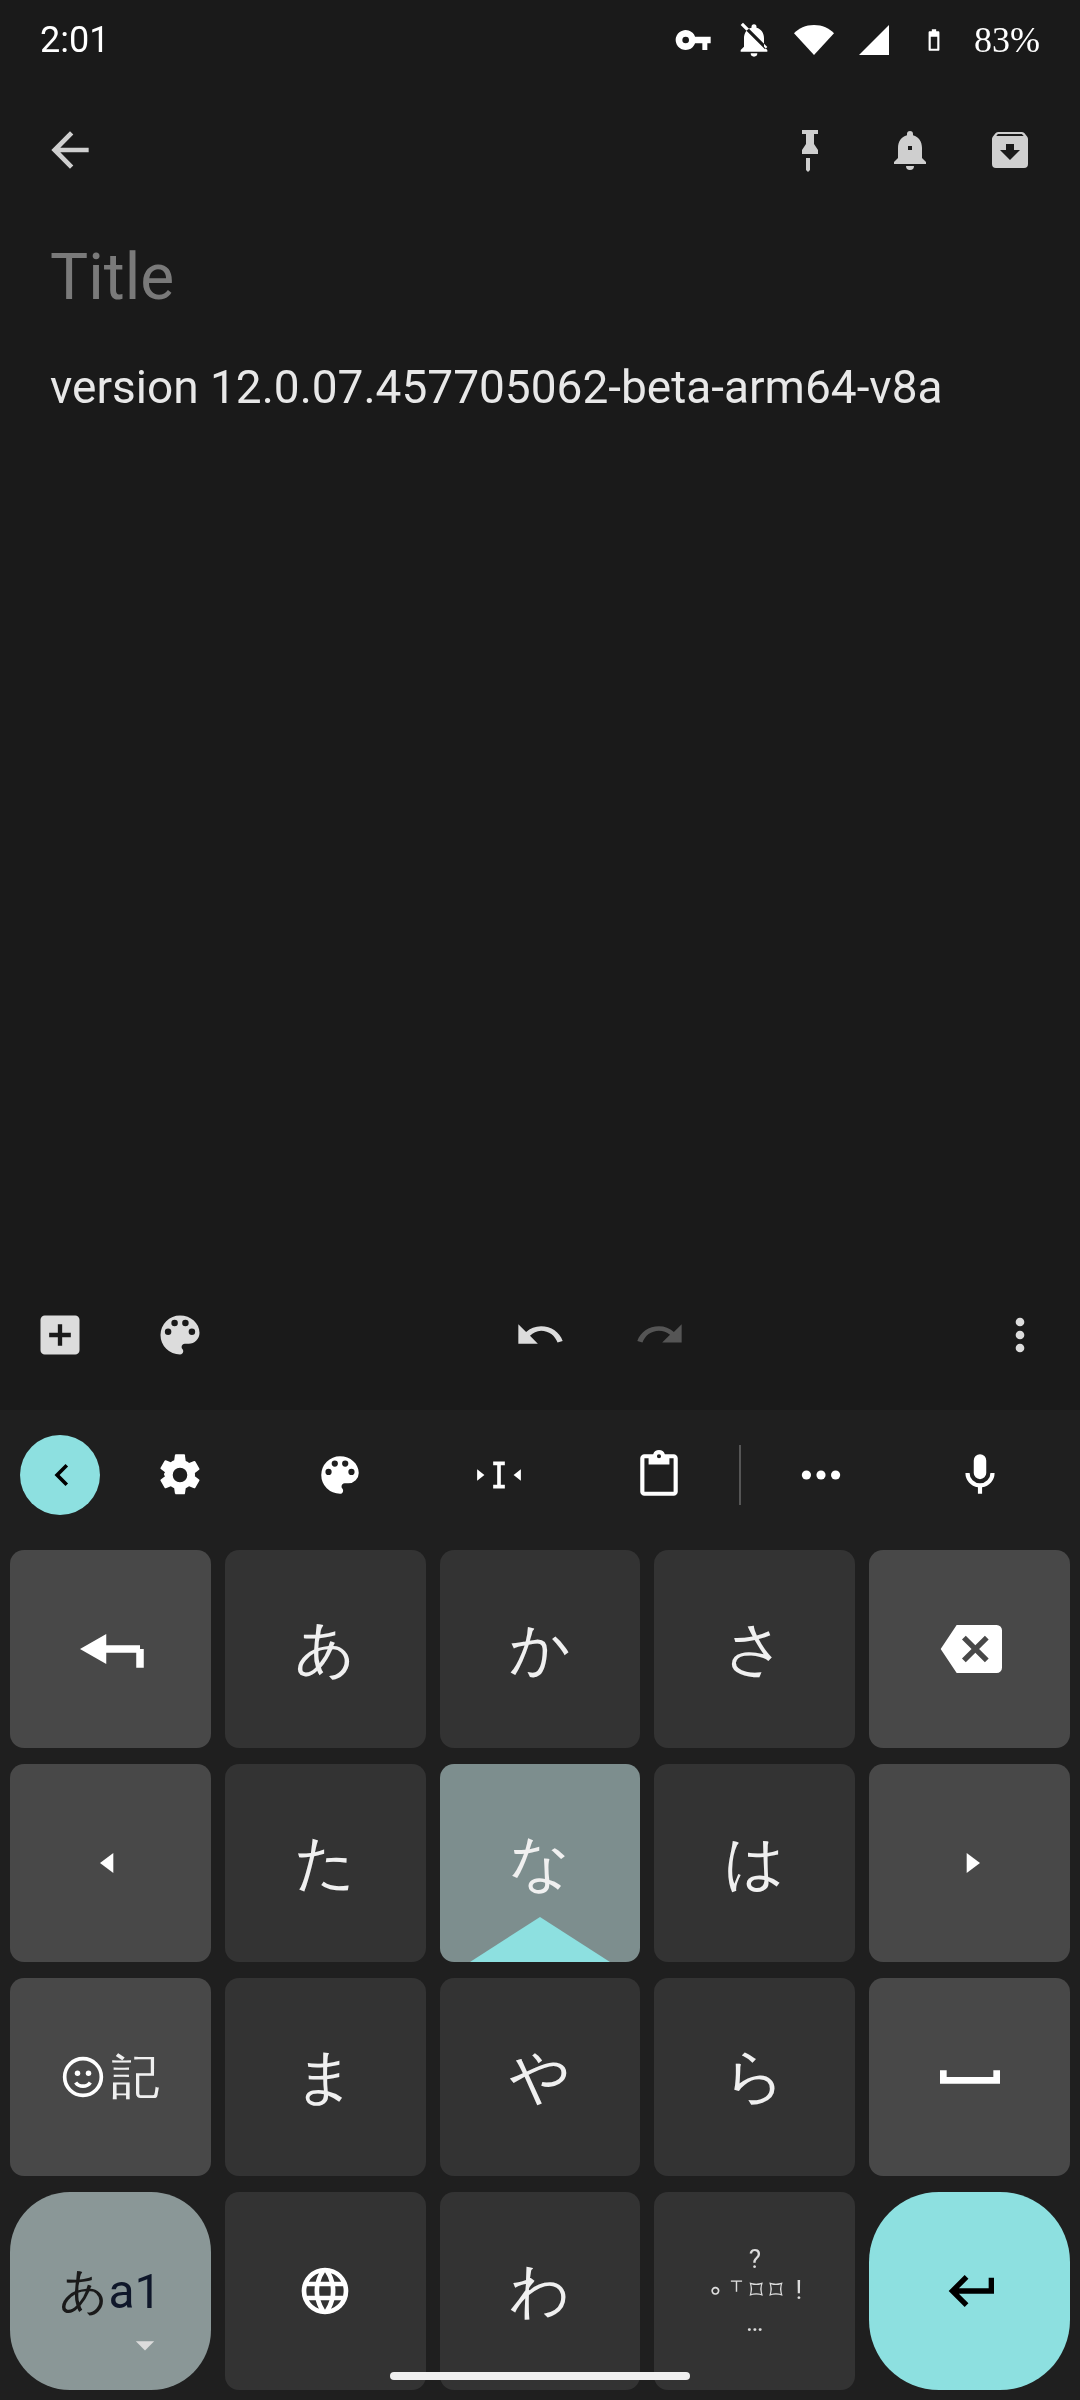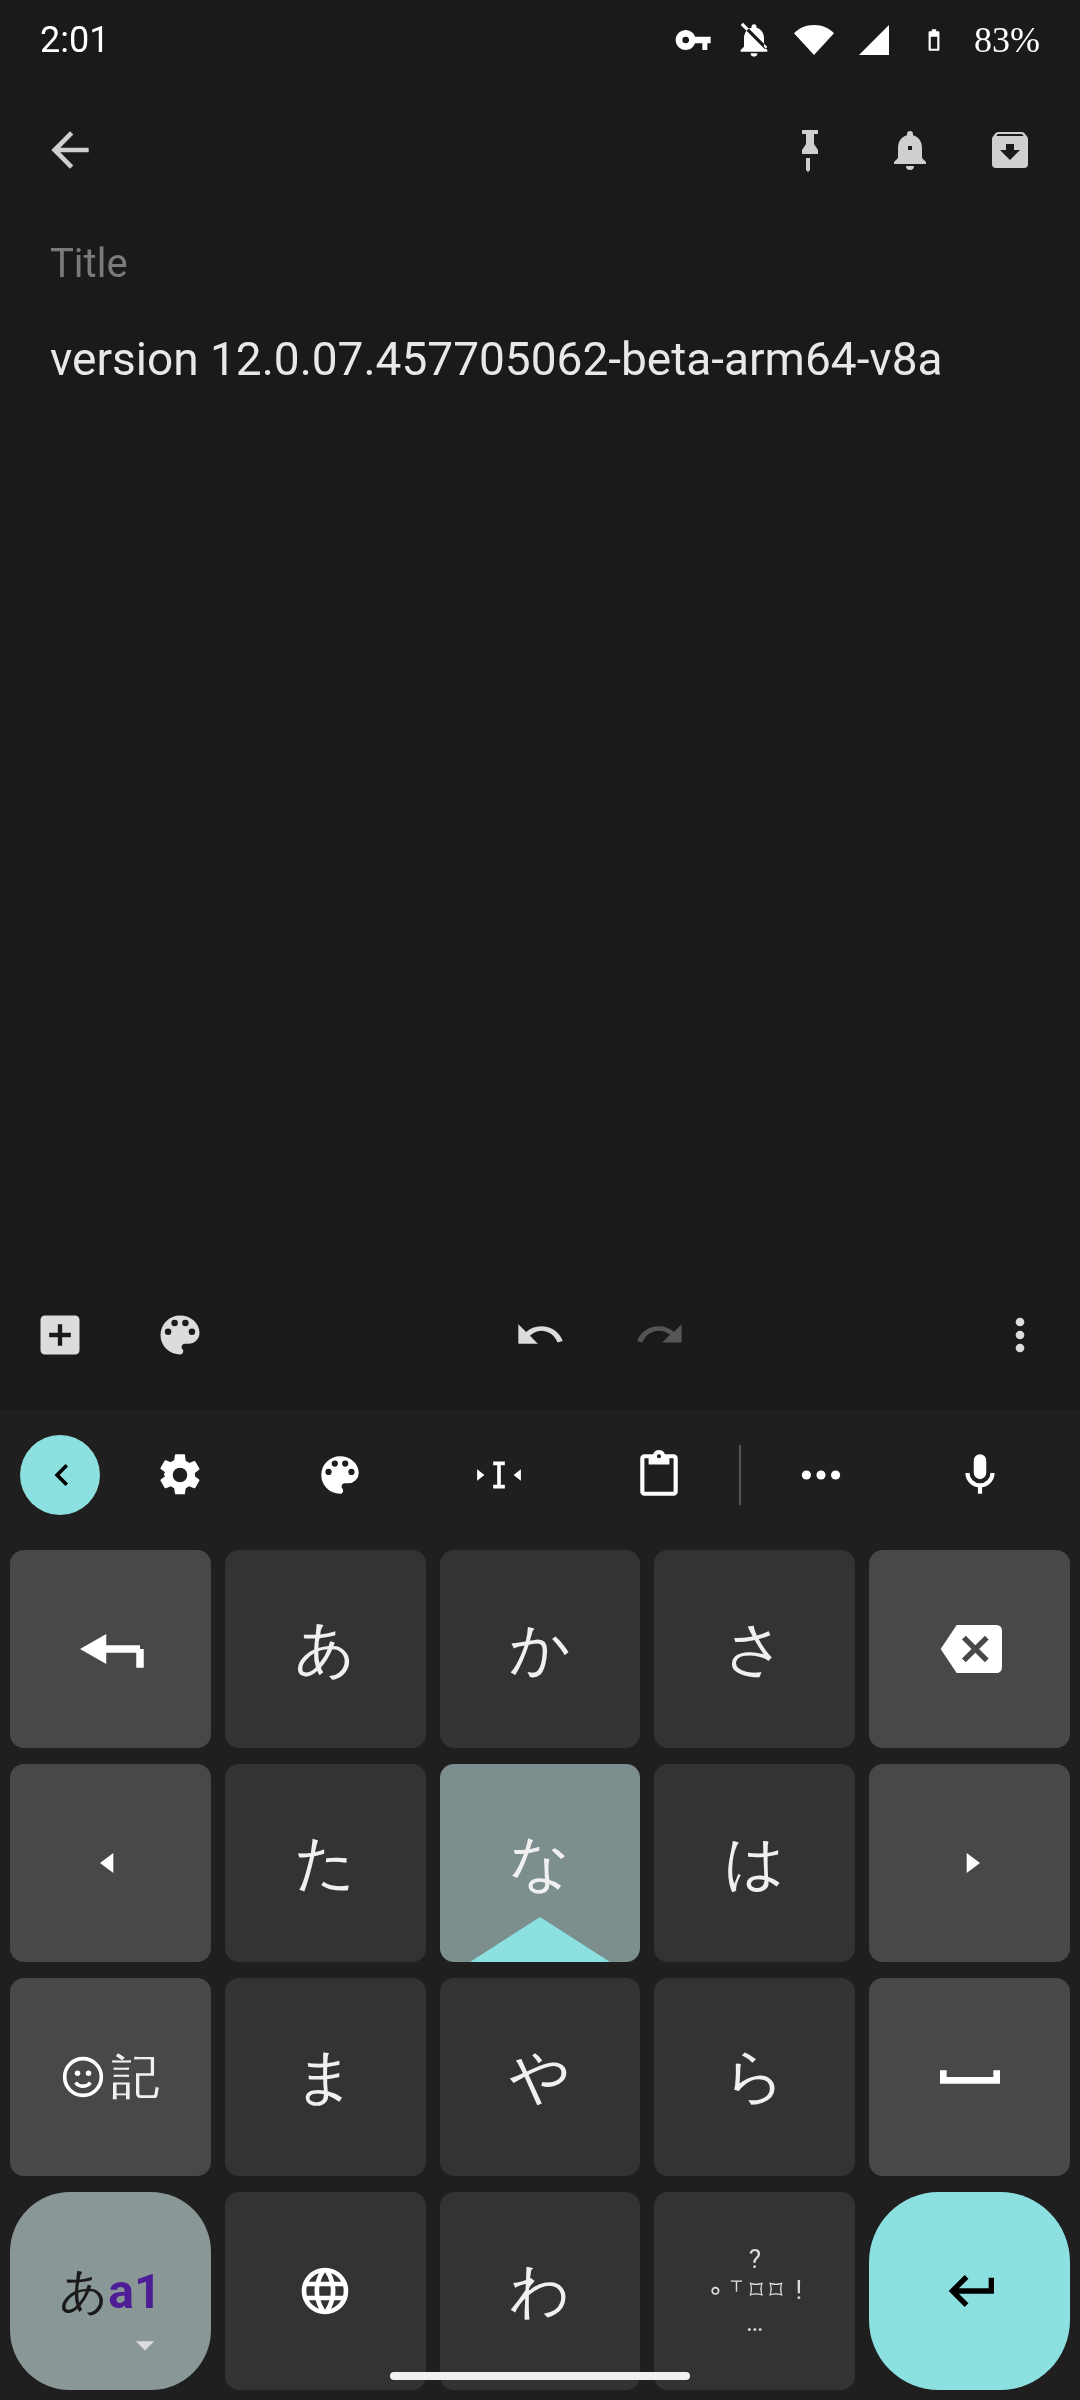--- a/index.html
+++ b/index.html
@@ -30,21 +30,21 @@
     padding: 0 20px;
   }
   .app-bar .spacer { flex: 1; }
   .app-bar-icon {
     width: 100px; height: 100px;
     display: flex; align-items:center; justify-content:center;
     fill: #cfcfcf; color:#cfcfcf;
   }
   .content { padding: 20px 50px; }
   .title-field {
-    font-size: 40px;
+    font-size: 64px;
     color: #7a7a7a;
     margin-bottom: 40px;
   }
   .body-field {
     font-size: 46px;
     color: #e8e8e8;
     line-height: 1.4;
   }
   .bottom-app-bar {
     position: absolute;
@@ -122,21 +122,21 @@
     width:0; height:0;
     border-left: 70px solid transparent;
     border-right: 70px solid transparent;
     border-bottom: 45px solid #8de0e0;
   }
   .kb-key.mode {
     background:#8a9797;
     border-radius: 60px;
   }
   .kb-key.mode .m1 { color:#1a1a1a; font-size:48px; font-weight:500;}
-  .kb-key.mode .m2 { color:#4c1d95; font-size:48px; font-weight:700;}
+  .kb-key.mode .m2 { color:#0f172a; font-size:48px; font-weight:400;}
   .kb-key.enter {
     background:#8de0e0;
     border-radius:70px;
   }
   .kb-key.enter svg { fill:#000; }
   .kb-key .emoji-lbl { display:flex; align-items:center; gap:6px; font-size:48px;}
   .kb-key.punct { font-size:26px; color:#ddd; flex-direction:column; line-height:1.2;}
   .nav-bar {
     position:absolute;
     bottom:0; left:0; right:0;

